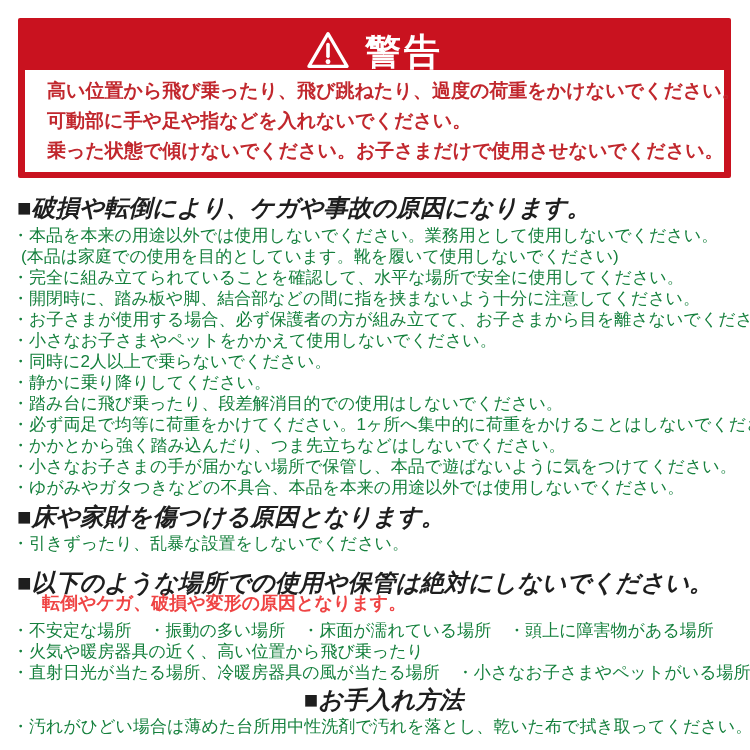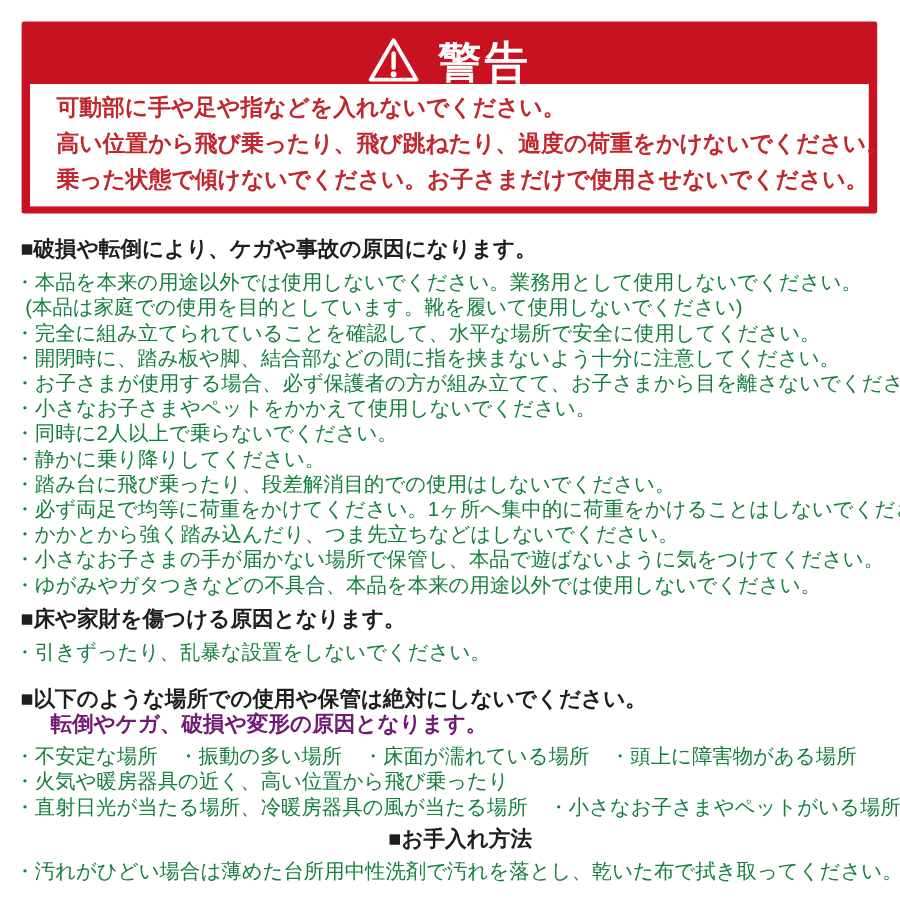--- a/index.html
+++ b/index.html
@@ -54,32 +54,33 @@
   }
   
   .content {
     margin-top: 19px;
     padding-left: 12px;
     color: #333333;
   }
   .sec-heading {
     margin: 0;
     padding-left: 5px;
-    font-size: 18px;
+    font-size: 24px;
     font-weight: bold;
     color: #1e1e1e;
     line-height: 21px;
     white-space: nowrap;
+    font-style: italic;
   }
   .sec-subheading {
     margin: 0;
     padding-left: 30px;
     font-size: 18px;
     font-weight: bold;
-    color: #701a75;
+    color: #ef4444;
     line-height: 21px;
     white-space: nowrap;
   }
   .items {
     margin-top: 7px;
   }
   .item {
     font-size: 17px;
     line-height: 21px;
     color: #15803d;
@@ -105,22 +106,22 @@
       <span class="warning-icon">
         <svg class="warning-icon-svg" width="44" height="40" viewBox="0 0 48 44">
           <polygon points="24,4 45,40 3,40" fill="none" stroke="#ffffff" stroke-width="3.6" stroke-linejoin="round"></polygon>
           <line x1="24" y1="16" x2="24" y2="29" stroke="#ffffff" stroke-width="4" stroke-linecap="round"></line>
           <circle cx="24" cy="35" r="2.7" fill="#ffffff"></circle>
         </svg>
       </span>
       <span class="banner-title">警告</span>
     </div>
     <div class="banner-box">
+      <div class="msg">高い位置から飛び乗ったり、飛び跳ねたり、過度の荷重をかけないでください。</div>
       <div class="msg">可動部に手や足や指などを入れないでください。</div>
-      <div class="msg">高い位置から飛び乗ったり、飛び跳ねたり、過度の荷重をかけないでください。</div>
       <div class="msg">乗った状態で傾けないでください。お子さまだけで使用させないでください。</div>
     </div>
   </div>
 
   <div class="content">
 
     <div class="section sec-0">
       <h2 class="sec-heading">■破損や転倒により、ケガや事故の原因になります。</h2>
       <div class="items">
         <div class="item">・本品を本来の用途以外では使用しないでください。業務用として使用しないでください。</div>

